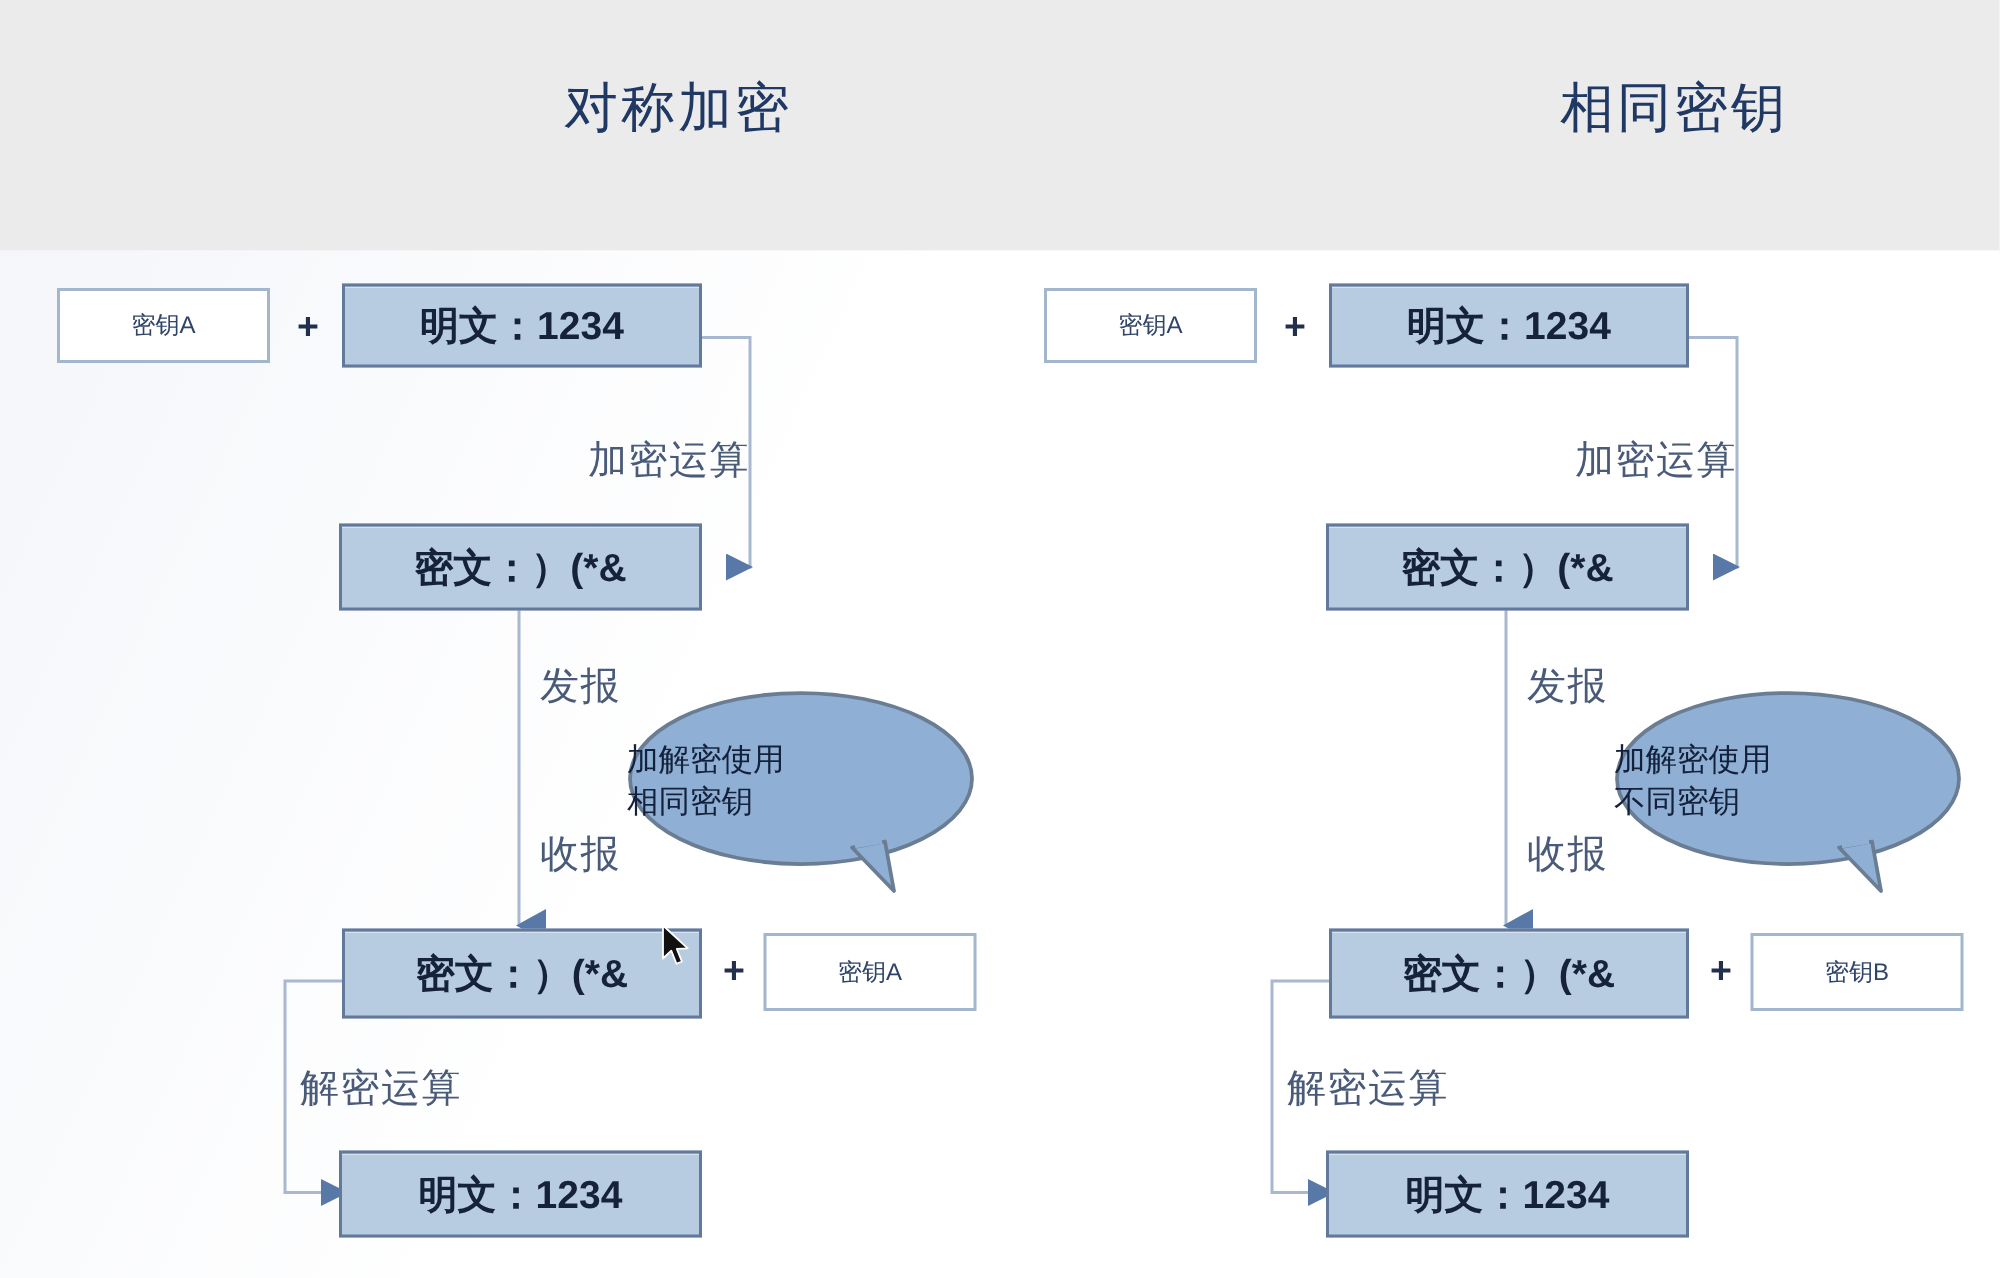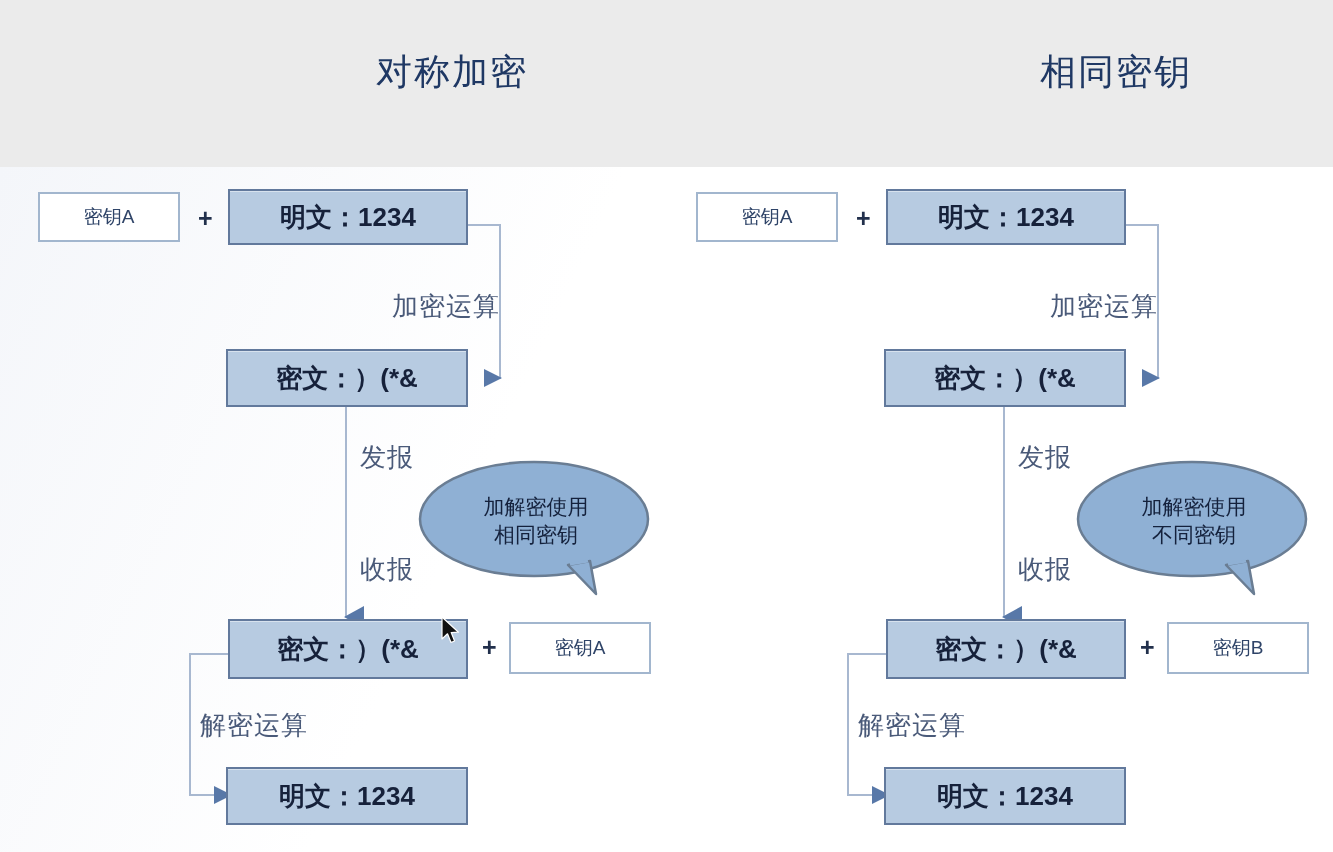--- a/index.html
+++ b/index.html
@@ -71,21 +71,21 @@
     border: 2px solid #62799c;
     color: #16213a;
     font-size: 26px;
     font-weight: 700;
     box-shadow: 0 1px 0 rgba(255,255,255,0.45) inset;
   }
   .node-key {
     background: #ffffff;
     border: 2px solid #a2b6ce;
     color: #2f4468;
-    font-size: 19px;
+    font-size: 16px;
     font-weight: 500;
   }
 
   .plus {
     position: absolute;
     font-size: 25px;
     font-weight: 700;
     color: #22304c;
     line-height: 1;
   }
@@ -107,21 +107,21 @@
     height: 685px;
     pointer-events: none;
   }
 
   
   .bubble-wrap {
     position: absolute;
   }
   .bubble-text {
     position: absolute;
-    text-align: center;
+    text-align: left;
     font-size: 21px;
     line-height: 1.35;
     color: #14213c;
     font-weight: 500;
     white-space: pre-line;
     width: 100%;
   }
 
   
   .cursor {

